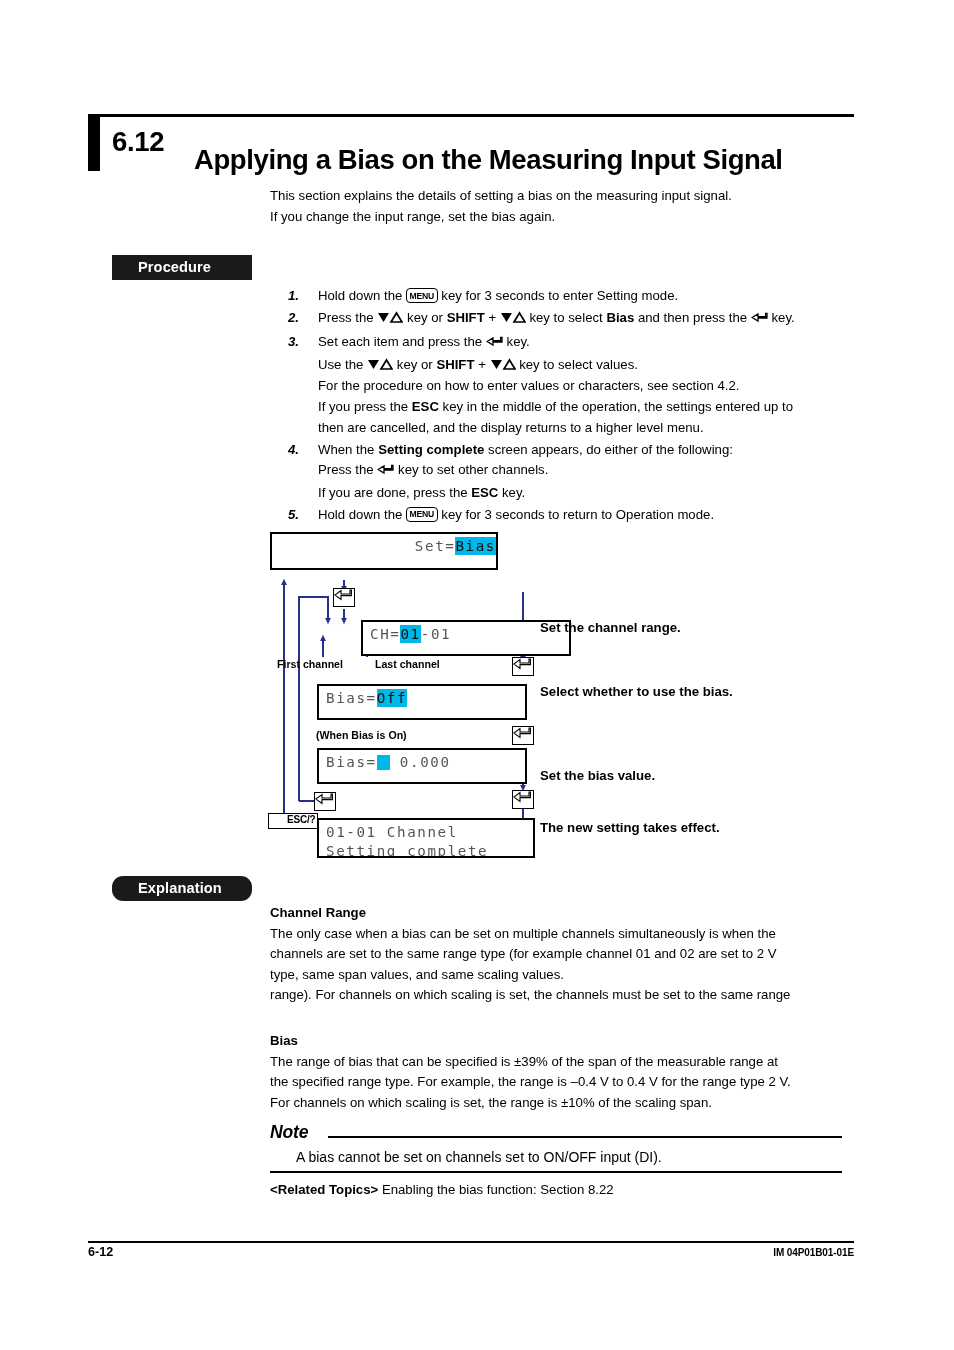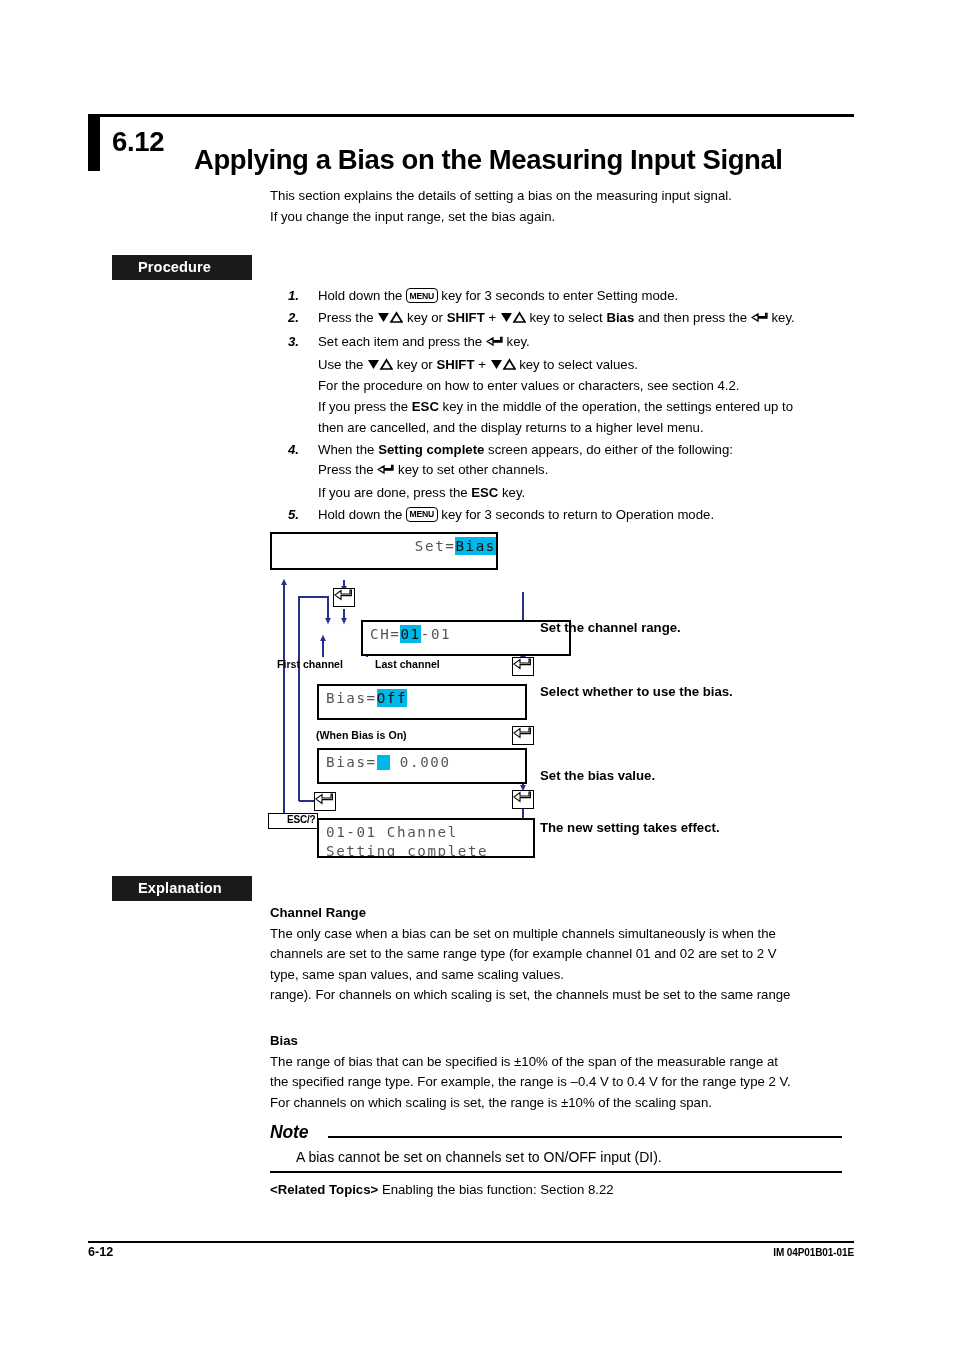--- a/index.html
+++ b/index.html
@@ -45,21 +45,21 @@
   
   .sec-head {
     position: absolute;
     background: #1a1a1a; color: #fff;
     font-size: 14.6px; font-weight: bold;
     padding: 4px 0 5px 0;
     text-align: left; text-indent: 26px;
     letter-spacing: 0.1px;
   }
   #procedure-head { left: 112px; top: 255px; width: 140px; }
-  #explanation-head { left: 112px; top: 876px; width: 140px; }
+  #explanation-head { left: 112px; top: 876px; width: 140px; border-radius: 11px; }
 
   
   .steps {
     position: absolute; left: 288px; top: 286px; width: 582px;
     font-size: 13.2px; line-height: 20.6px;
   }
   .step { position: relative; padding-left: 30px; margin-bottom: 1.5px; }
   .step .num {
     position: absolute; left: 0; top: 0;
     font-weight: bold; font-style: italic; font-size: 13.2px;
@@ -348,21 +348,21 @@
   <div class="body-text" style="top:903px;">
     <div class="sub-head">Channel Range</div>
     <div>The only case when a bias can be set on multiple channels simultaneously is when the</div>
     <div>channels are set to the same range type (for example channel 01 and 02 are set to 2 V</div>
     <div>type, same span values, and same scaling values.</div>
     <div>range). For channels on which scaling is set, the channels must be set to the same range</div>
   </div>
 
   <div class="body-text" style="top:1031px;">
     <div class="sub-head">Bias</div>
-    <div>The range of bias that can be specified is ±10% of the span of the measurable range at</div>
+    <div>The range of bias that can be specified is ±39% of the span of the measurable range at</div>
     <div>the specified range type. For example, the range is –0.4 V to 0.4 V for the range type 2 V.</div>
     <div>For channels on which scaling is set, the range is ±10% of the scaling span.</div>
   </div>
 
   <div id="note">
     <div class="note-title-row">
       <span class="note-title">Note</span>
       <span class="note-rule-top"></span>
     </div>
     <div class="note-body">A bias cannot be set on channels set to ON/OFF input (DI).</div>

